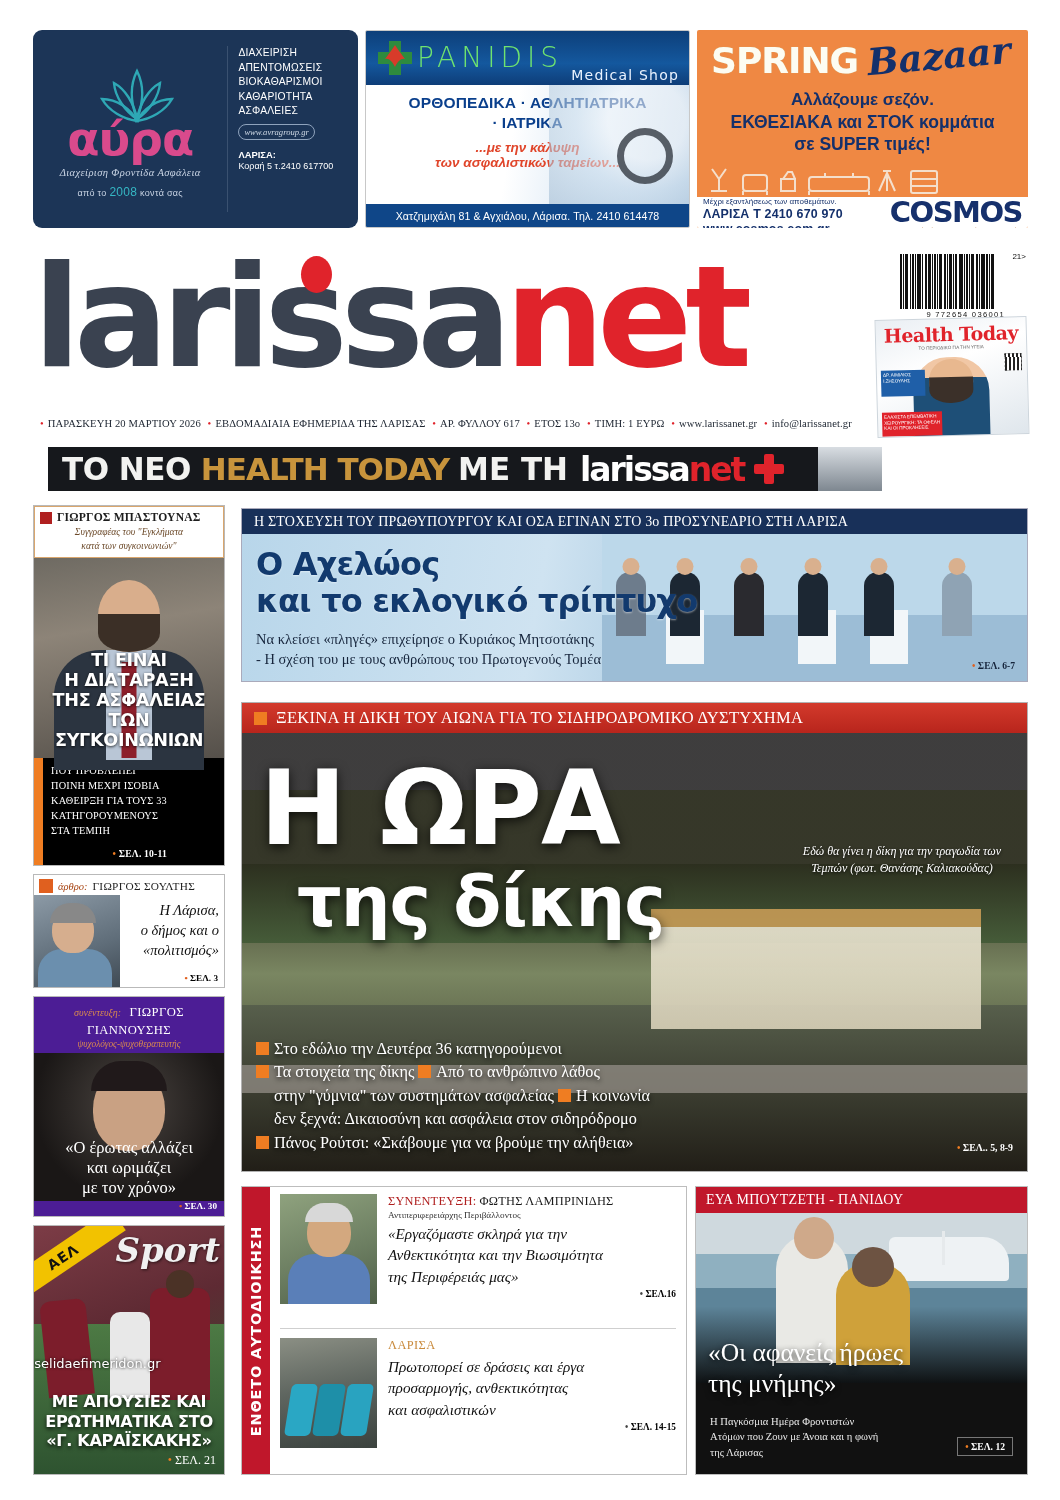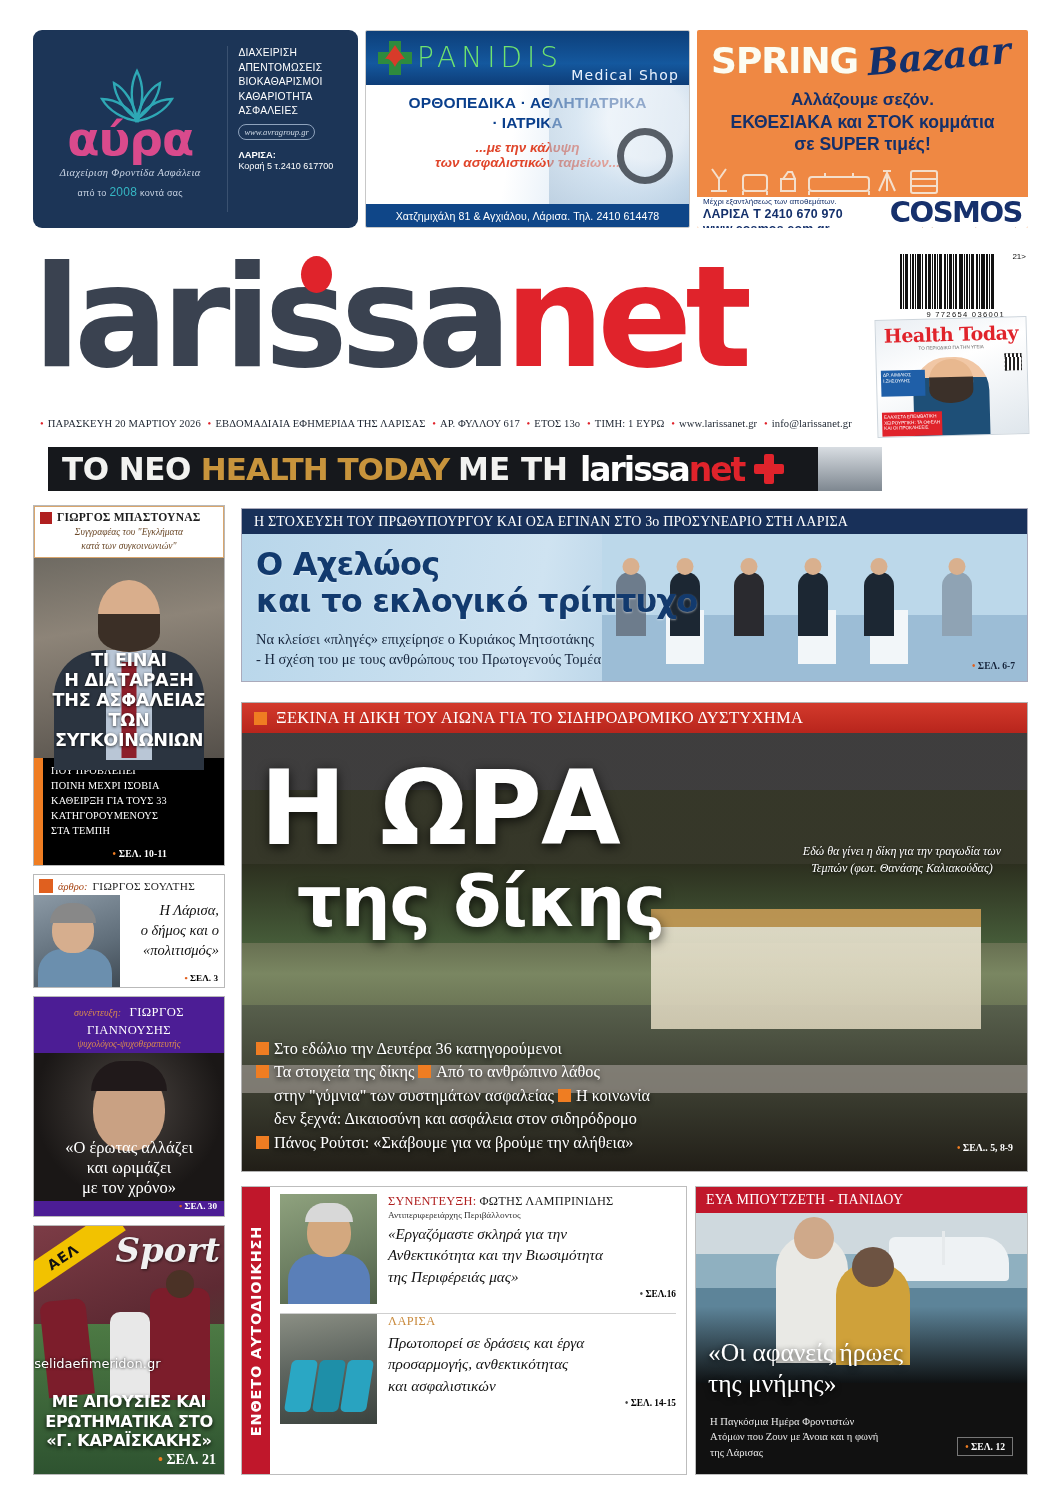--- a/index.html
+++ b/index.html
@@ -160,21 +160,21 @@
   .sport-field { position:absolute; left:0; right:0; bottom:0; height:150px; background:linear-gradient(180deg,#4d7a44,#2e5330);}
   .sport-word { position:absolute; right:4px; top:4px; font-family:"DejaVu Serif",serif; font-style:italic; font-weight:700; font-size:34px; color:#f0f0f0; text-shadow:1px 1px 3px rgba(0,0,0,.6);}
   .sport-rib { position:absolute; left:-38px; top:18px; width:134px; height:26px; background:#f2c200; transform:rotate(-34deg); display:flex; align-items:center; justify-content:center; font-family:"DejaVu Sans",sans-serif; font-weight:700; font-size:14px; color:#111; letter-spacing:1px;}
   .sport-p1 { position:absolute; left:10px; top:74px; width:46px; height:96px; background:#7c1d2b; border-radius:10px 10px 0 0; transform:rotate(-6deg);}
   .sport-p2 { position:absolute; left:76px; top:86px; width:40px; height:86px; background:#e8e8e8; border-radius:10px 10px 0 0;}
   .sport-p3 { position:absolute; left:116px; top:62px; width:60px; height:112px; background:#7c1d2b; border-radius:12px 12px 0 0;}
   .sport-h3 { position:absolute; left:132px; top:44px; width:28px; height:28px; background:#4b3226; border-radius:50%;}
   .watermark { position:absolute; left:-34px; top:130px; font-family:"DejaVu Sans",sans-serif; font-size:13px; color:#fff; text-shadow:0 0 3px #000; white-space:nowrap;}
   .sport-head { position:absolute; left:0; right:0; bottom:24px; text-align:center; padding:0 9px;}
   .sport-head div { font-family:"DejaVu Sans",sans-serif; font-weight:700; font-size:16.2px; color:#fff; line-height:1.2; letter-spacing:-.4px; text-shadow:0 2px 4px rgba(0,0,0,.85);}
-  .sport-ref { position:absolute; right:8px; bottom:6px; font-size:14px; font-weight:700; color:#fff; font-family:"Liberation Serif",serif;}
+  .sport-ref { position:absolute; right:8px; bottom:6px; font-size:12px; font-weight:400; color:#fff; font-family:"Liberation Serif",serif;}
   .sport-ref .b { color:#ef7d22;}
 
   
   .story1 { position:absolute; left:241px; top:508px; width:787px; height:174px; border:1px solid #aab; overflow:hidden; background:#fff;}
   .s1-bar { height:25px; background:#183059; color:#fff; display:flex; align-items:center; padding-left:12px; font-family:"Liberation Serif",serif; font-size:14px; letter-spacing:.2px;}
   .s1-body { position:relative; height:148px; background:linear-gradient(100deg,#b8d6ea 0%,#cfe3f1 38%,#9fc3dd 65%,#7fa8c8 100%);}
   .s1-stage { position:absolute; left:360px; right:0; top:0; bottom:0; background:linear-gradient(180deg,#bcd8ea 0 55%,#9cbdd6 55% 100%);}
   .s1-pod { position:absolute; bottom:18px; width:38px; height:54px; background:#f2f6f9;}
   .s1-fig { position:absolute; bottom:46px; width:30px; height:64px; background:#1c2733; border-radius:14px 14px 0 0;}
   .s1-fig.w { background:#273341;}
@@ -204,21 +204,21 @@
   .ms-ref { position:absolute; right:14px; bottom:18px; font-size:9.8px; font-weight:700; color:#fff; font-family:"Liberation Serif",serif;}
   .ms-ref .b { color:#ef7d22;}
 
   
   .autod { position:absolute; left:241px; top:1186px; width:446px; height:289px; border:1px solid #bdbdbd; background:#fff; display:flex; overflow:hidden;}
   .autod-spine { width:28px; background:#c0172b; position:relative; flex:0 0 28px;}
   .autod-spine span { position:absolute; left:50%; top:50%; transform:translate(-50%,-50%) rotate(-90deg); white-space:nowrap;
         font-family:"DejaVu Sans",sans-serif; font-weight:700; font-size:14.5px; color:#fff; letter-spacing:.8px;}
   .autod-body { flex:1; padding:7px 10px; display:flex; flex-direction:column;}
   .ad-item { display:flex; gap:11px; }
-  .ad-item + .ad-item { border-top:1px solid #cfcfcf; margin-top:9px;}
+  .ad-item + .ad-item { border-top:1px solid #cfcfcf; padding-top:9px; margin-top:24px;}
   .ad-thumb { width:97px; height:110px; flex:0 0 97px; overflow:hidden; position:relative; }
   .thumb1 { background:linear-gradient(160deg,#8fa27e,#6d7f62 55%,#4f5f48);}
   .t1-head { position:absolute; left:27px; top:13px; width:44px; height:50px; background:#d3a87f; border-radius:50% 50% 45% 45%;}
   .t1-hair { position:absolute; left:25px; top:9px; width:48px; height:19px; background:#d8d8d8; border-radius:24px 24px 0 0;}
   .t1-body { position:absolute; left:8px; top:60px; width:82px; height:52px; background:#5a7fb8; border-radius:26px 26px 0 0;}
   .thumb2 { background:linear-gradient(170deg,#8b8f84,#5f6660 45%,#3b423e);}
   .t2-b1,.t2-b2,.t2-b3 { position:absolute; bottom:12px; width:26px; height:52px; background:#2aa7c4; border-radius:5px; transform:skewX(-9deg);}
   .t2-b1{left:8px;} .t2-b2{left:36px; background:#1e8fa8;} .t2-b3{left:64px; background:#29a3c0;}
   .ad-txt { flex:1; position:relative; }
   .ad-kick { font-family:"Liberation Serif",serif; font-size:12.4px; color:#b02020; letter-spacing:.2px;}

